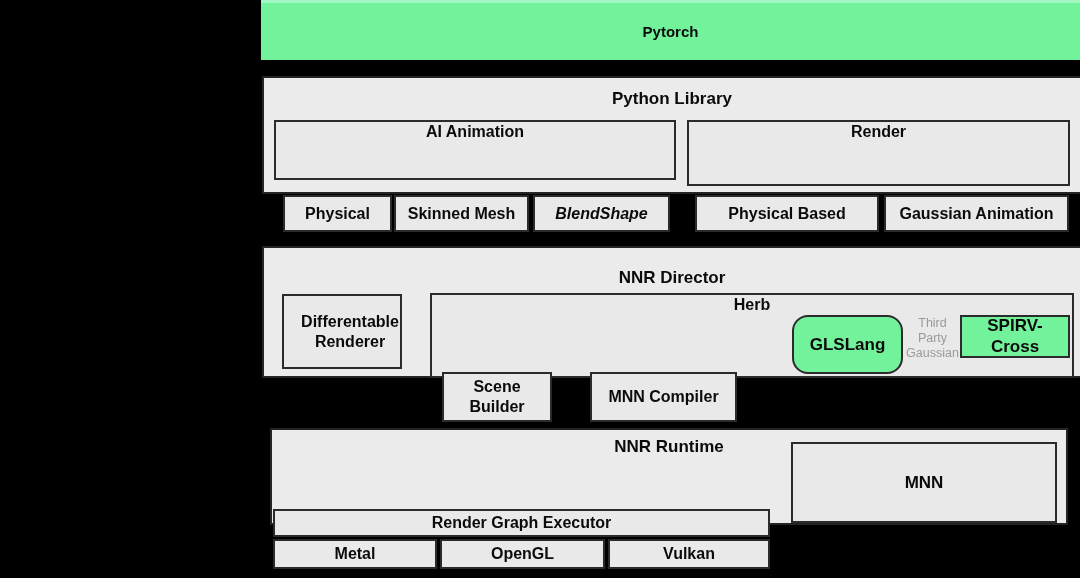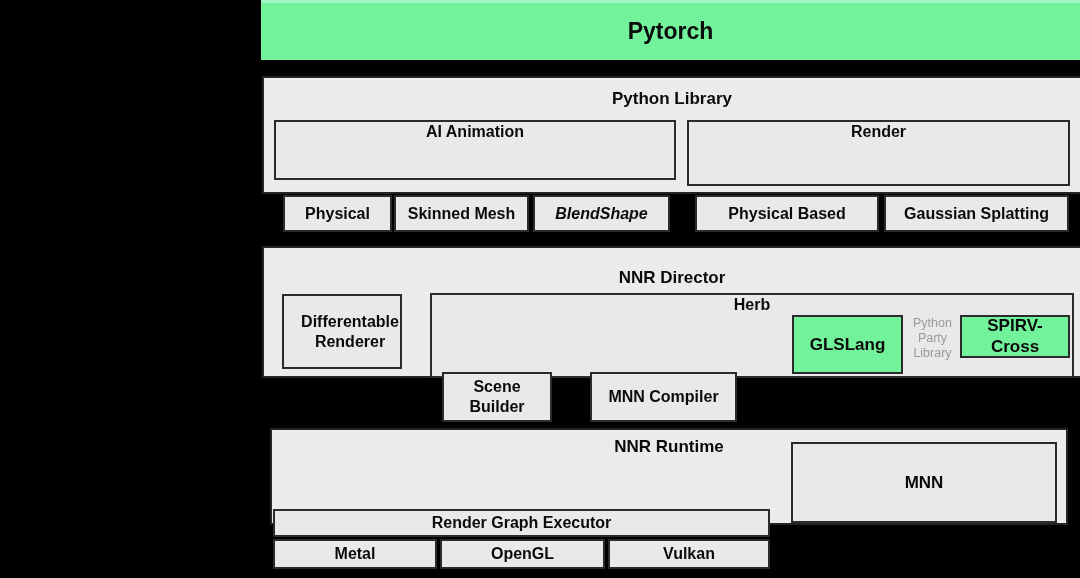--- a/index.html
+++ b/index.html
@@ -7,21 +7,21 @@
     position:relative; width:1080px; height:578px; background:#000000;
     overflow:hidden; font-family:"Liberation Sans", sans-serif;
     color:#0b0b0b; font-weight:bold; -webkit-font-smoothing:antialiased;
   }
   .center { display:flex; align-items:center; justify-content:center; text-align:center; }
 
   
   .pytorch-bar {
     position:absolute; left:261px; top:0; width:819px; height:60px;
     background:#73F29C; border-top:3px solid #A2F6C1; box-sizing:border-box;
-    font-size:23px;
+    font-size:15px;
   }
 
   
   .panel {
     position:absolute; background:#EBEBEB; border:2px solid #242424;
     box-sizing:border-box;
   }
   .panel-title { position:absolute; left:0; right:0; text-align:center; font-size:17px; }
   .pl  { left:262px; top:76px;  width:820px; height:118px; }
   .dir { left:262px; top:246px; width:820px; height:132px; }
@@ -49,21 +49,21 @@
   .it-pbased   { left:6px;   top:25px; width:184px; height:37px; }
   .it-gsplat   { left:195px; top:25px; width:185px; height:37px; }
 
   
   .diffr { left:18px; top:46px; width:120px; height:75px; font-size:16px; line-height:1.25; }
   .diffr span { display:inline-block; max-width:112px;margin-left:16px; }
   .herb  { left:166px; top:45px; width:644px; height:85px; }
   .sb  { left:10px;  top:29px; width:110px; height:50px; }
   .sb span { display:inline-block; max-width:70px; line-height:1.25; }
   .mc  { left:158px; top:29px; width:147px; height:50px; }
-  .gls { left:360px; top:20px; width:111px; height:59px; }
+  .gls { left:360px; top:20px; width:111px; height:59px;border-radius:16px; }
   .tpl {
     position:absolute; left:473px; top:21px; width:55px;
     font-size:12.5px; font-weight:normal; color:#9A9A9A;
     text-align:center; line-height:1.2;
   }
   .spv { left:528px; top:20px; width:110px; height:43px; line-height:1.2; }
   .spv span { display:inline-block; max-width:92px; }
 
   
   .rge    { left:1px;   top:31px; width:497px; height:28px; }
@@ -96,21 +96,21 @@
         <span>BlendShape</span>
       </div>
     </div>
 
     <div class="box rnd">
       <div class="group-title">Render</div>
       <div class="box it-pbased center lbl16">
         <span>Physical Based</span>
       </div>
       <div class="box it-gsplat center lbl16">
-        <span>Gaussian Splatting</span>
+        <span>Gaussian Animation</span>
       </div>
     </div>
   </div>
 
   <div class="panel dir">
     <div class="panel-title">NNR Director</div>
 
     <div class="box diffr center">
       <span>Differentable Renderer</span>
     </div>
@@ -120,21 +120,21 @@
 
       <div class="box sb center lbl16">
         <span>Scene Builder</span>
       </div>
       <div class="box mc center lbl16">
         <span>MNN Compiler</span>
       </div>
       <div class="box gls green center lbl17">
         <span>GLSLang</span>
       </div>
-      <div class="tpl">Python Party Library</div>
+      <div class="tpl">Third Party Gaussian</div>
       <div class="box spv green center lbl17">
         <span>SPIRV-Cross</span>
       </div>
     </div>
   </div>
 
   <div class="panel rt">
     <div class="panel-title">NNR Runtime</div>
 
     <div class="box rge center lbl16">

